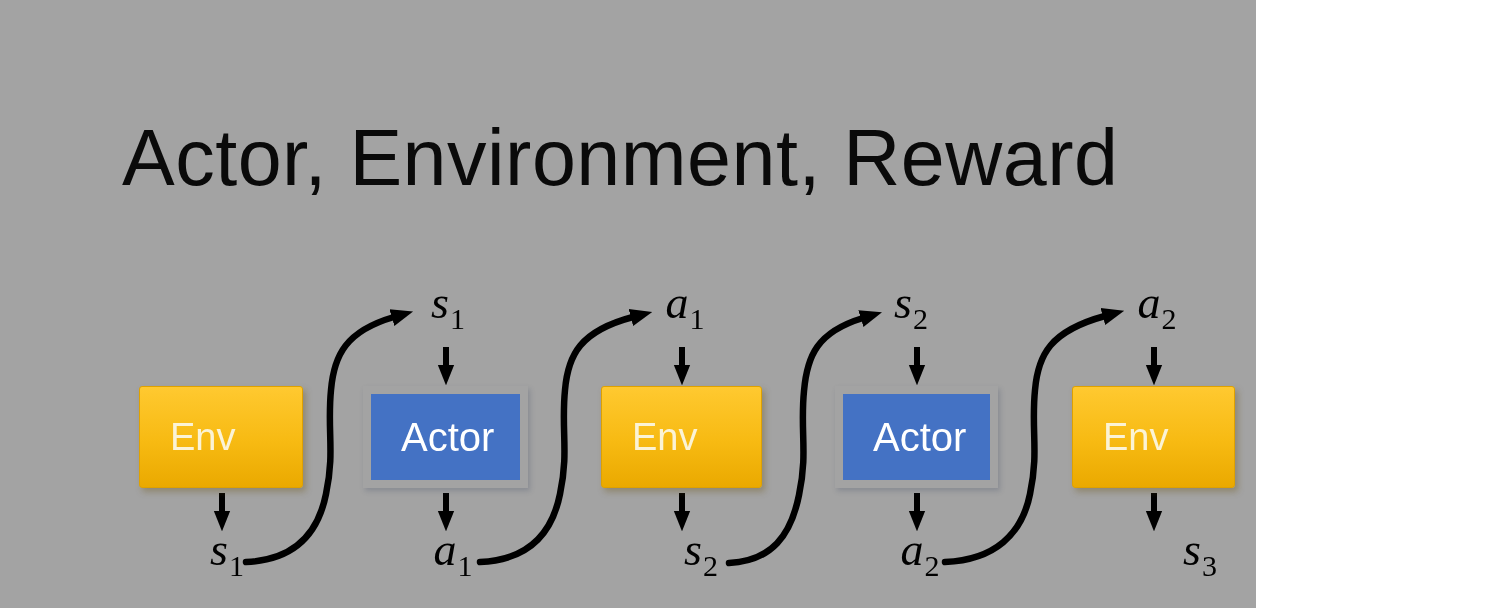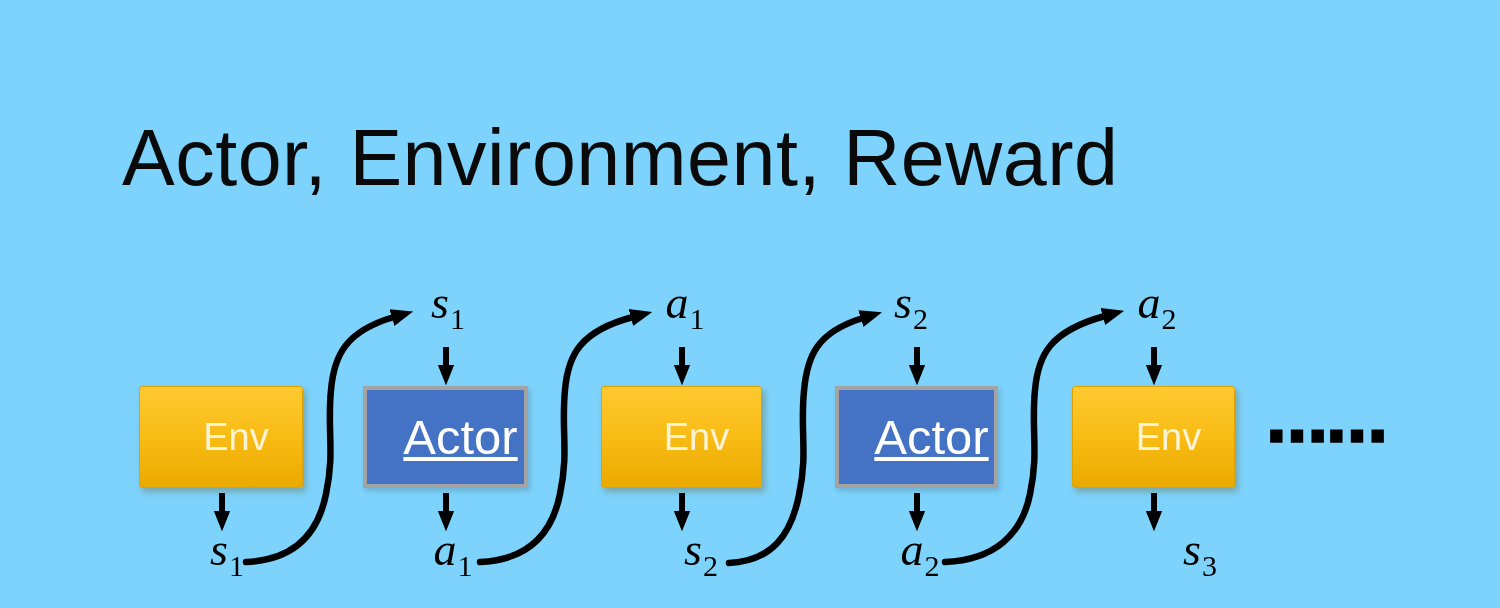--- a/index.html
+++ b/index.html
@@ -1,59 +1,58 @@
 <!DOCTYPE html>
 <html><head>
 <meta charset="utf-8">
 <style>
   html,body{margin:0;padding:0;background:#ffffff;}
   .canvas{
     position:relative;
-    width:1500px;height:608px;
-    background:#7dd3fc;
+    width:1256px;height:608px;
+    background:#a3a3a3;
     overflow:hidden;
     font-family:"Liberation Sans",sans-serif;
   }
   .title{
     position:absolute;
     left:122px;top:118px;
     margin:0;
     font-size:79px;
     font-weight:300;
     letter-spacing:0.5px;
     color:#0a0a0a;
     line-height:1;
     white-space:nowrap;
   }
   .arrow-layer{
     position:absolute;left:0;top:0;width:1500px;height:608px;
   }
   .node{
     position:absolute;
     top:386px;height:102px;
-    display:flex;align-items:center;justify-content:center;
+    display:flex;align-items:center;justify-content:flex-start;
     box-sizing:border-box;
     line-height:1;
     padding-left:30px;
   }
   .node.env{
     background:linear-gradient(180deg,#FFC930 0%,#F7BA12 55%,#EAA900 100%);
     border:1px solid #DFA100;
     border-radius:3px;
     box-shadow:3px 4px 6px rgba(110,85,20,0.35);
     color:#FBF3D5;
     font-size:38px;
   }
   .node.actor{
     background:#4472C4;
-    border:4px solid #a3a3a3;
+    border:8px solid #a3a3a3;
     box-shadow:2px 3px 5px rgba(60,70,100,0.25);
     color:#ffffff;
-    font-size:49px;
-    text-decoration:underline;
+    font-size:40px;
   }
   .mlabel{
     position:absolute;
     transform:translateX(-50%);
     font-family:Liberation Serif, serif;
     font-style:italic;
     font-size:46px;
     color:#000;
     line-height:1;
     white-space:nowrap;

